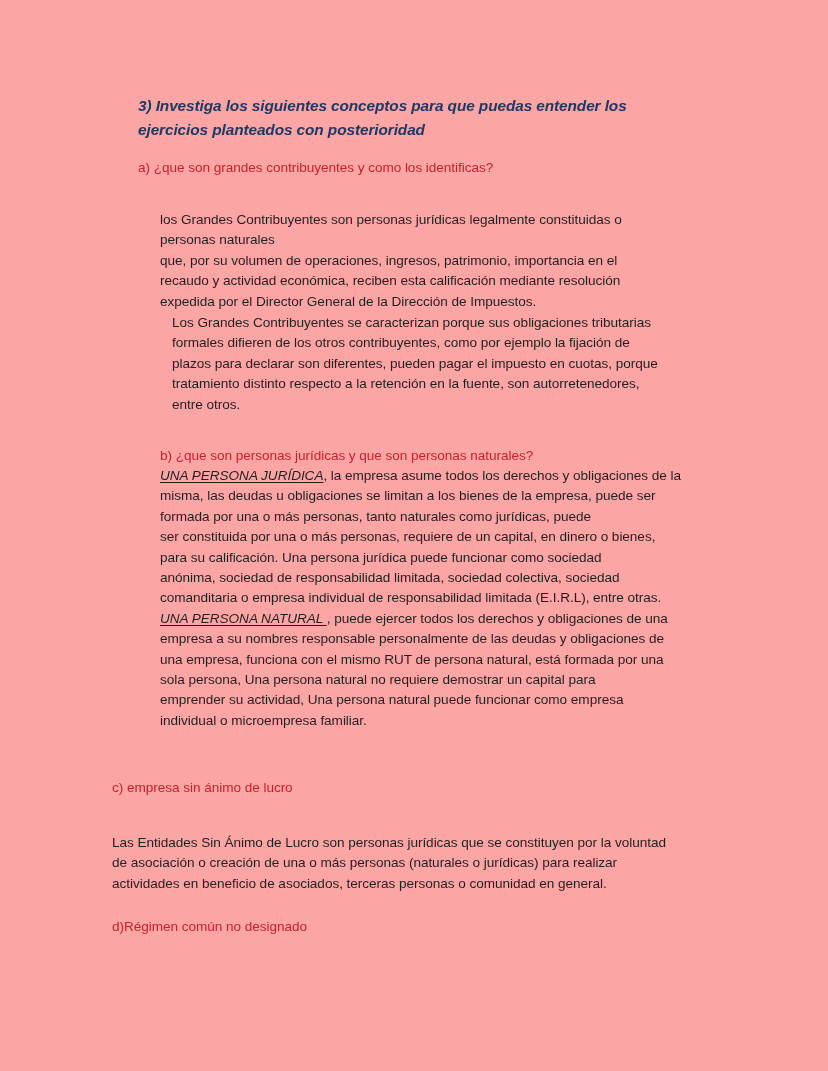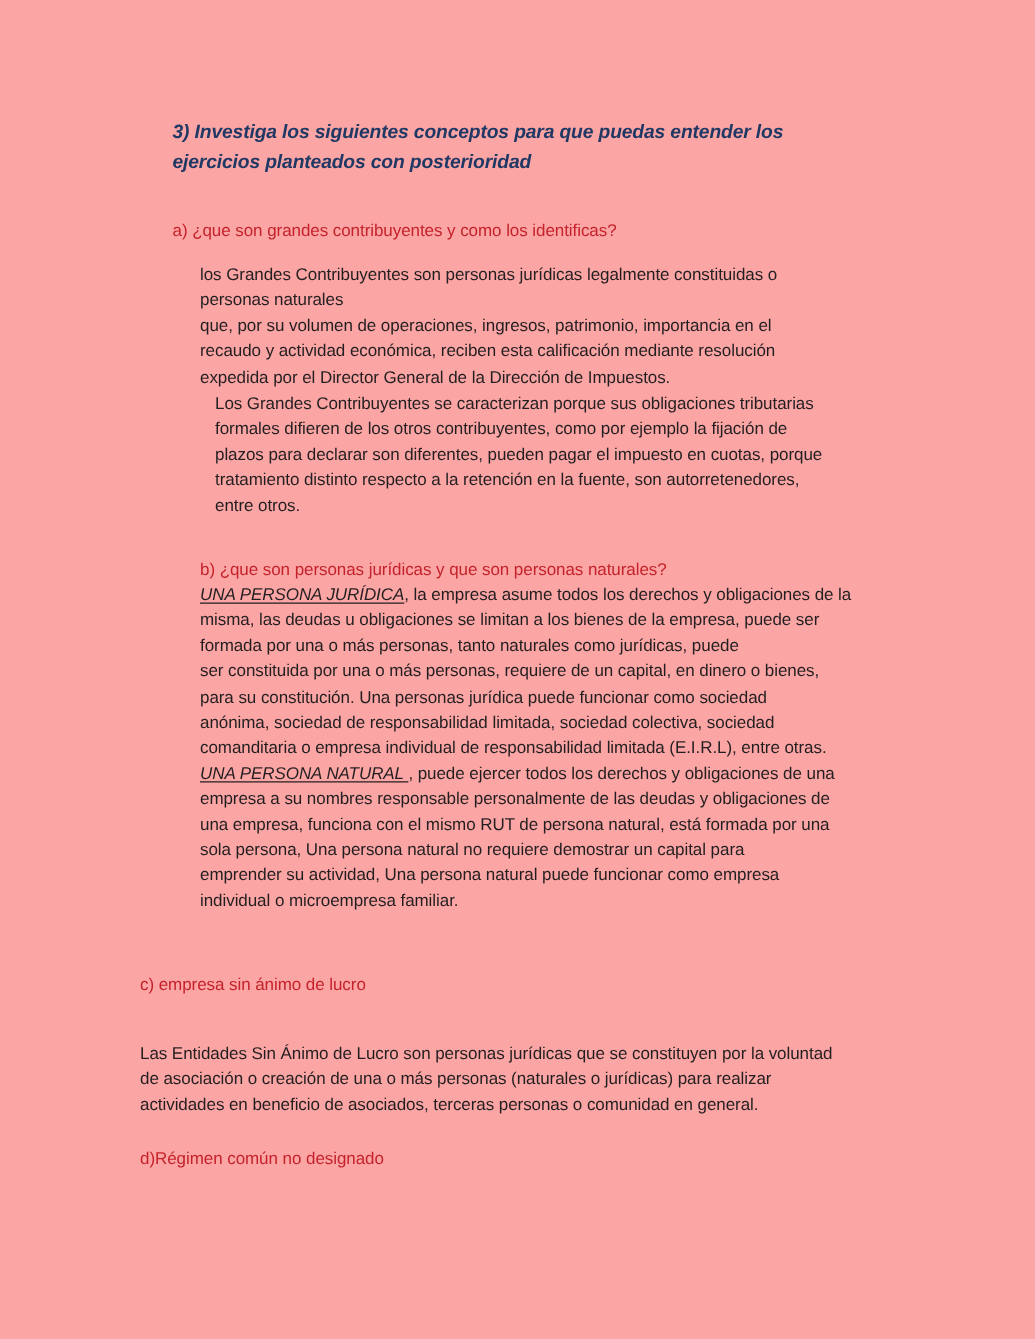--- a/index.html
+++ b/index.html
@@ -38,21 +38,21 @@
   
   .sub-heading {
     position: absolute;
     font-size: 13.6px;
     line-height: 20px;
     color: #c4232b;
     font-weight: 400;
     letter-spacing: -0.05px;
     white-space: nowrap;
   }
-  .sub-a { left: 138px; top: 158px; margin-top: 17px; }
+  .sub-a { left: 138px; top: 158px; }
   .sub-b { left: 160px; top: 446px; }
   .sub-c { left: 112px; top: 778px; }
   .sub-d { left: 112px; top: 917px; }
 
   
   .body-block {
     position: absolute;
     font-size: 13.6px;
     line-height: 20.4px;
     color: #231f20;
@@ -97,21 +97,21 @@
     <div class="line">entre otros.</div>
   </div>
 
   <div class="sub-heading sub-b">b) ¿que son personas jurídicas y que son personas naturales?</div>
 
   <div class="body-block block-b1">
     <div class="line"><span class="term">UNA PERSONA JURÍDICA</span><span>, la empresa asume todos los derechos y obligaciones de la</span></div>
     <div class="line">misma,  las deudas u obligaciones se limitan a los bienes de la empresa, puede ser</div>
     <div class="line">formada por una o más personas, tanto naturales como jurídicas,  puede</div>
     <div class="line">ser constituida por una o más personas, requiere de un capital, en dinero o bienes,</div>
-    <div class="line">para su constitución. Una personas jurídica puede funcionar como sociedad</div>
+    <div class="line">para su calificación. Una persona jurídica puede funcionar como sociedad</div>
     <div class="line">anónima, sociedad de responsabilidad limitada, sociedad colectiva, sociedad</div>
     <div class="line">comanditaria o empresa individual de responsabilidad limitada (E.I.R.L), entre otras.</div>
     <div class="line"><span class="term">UNA PERSONA NATURAL </span><span>,  puede ejercer todos los derechos y obligaciones de una</span></div>
     <div class="line">empresa a su nombres responsable personalmente de las deudas y obligaciones de</div>
     <div class="line">una empresa, funciona con el mismo RUT de persona natural, está formada por una</div>
     <div class="line">sola persona, Una persona natural no requiere demostrar un capital para</div>
     <div class="line">emprender su actividad, Una persona natural puede funcionar como empresa</div>
     <div class="line">individual o microempresa familiar.</div>
   </div>
 

